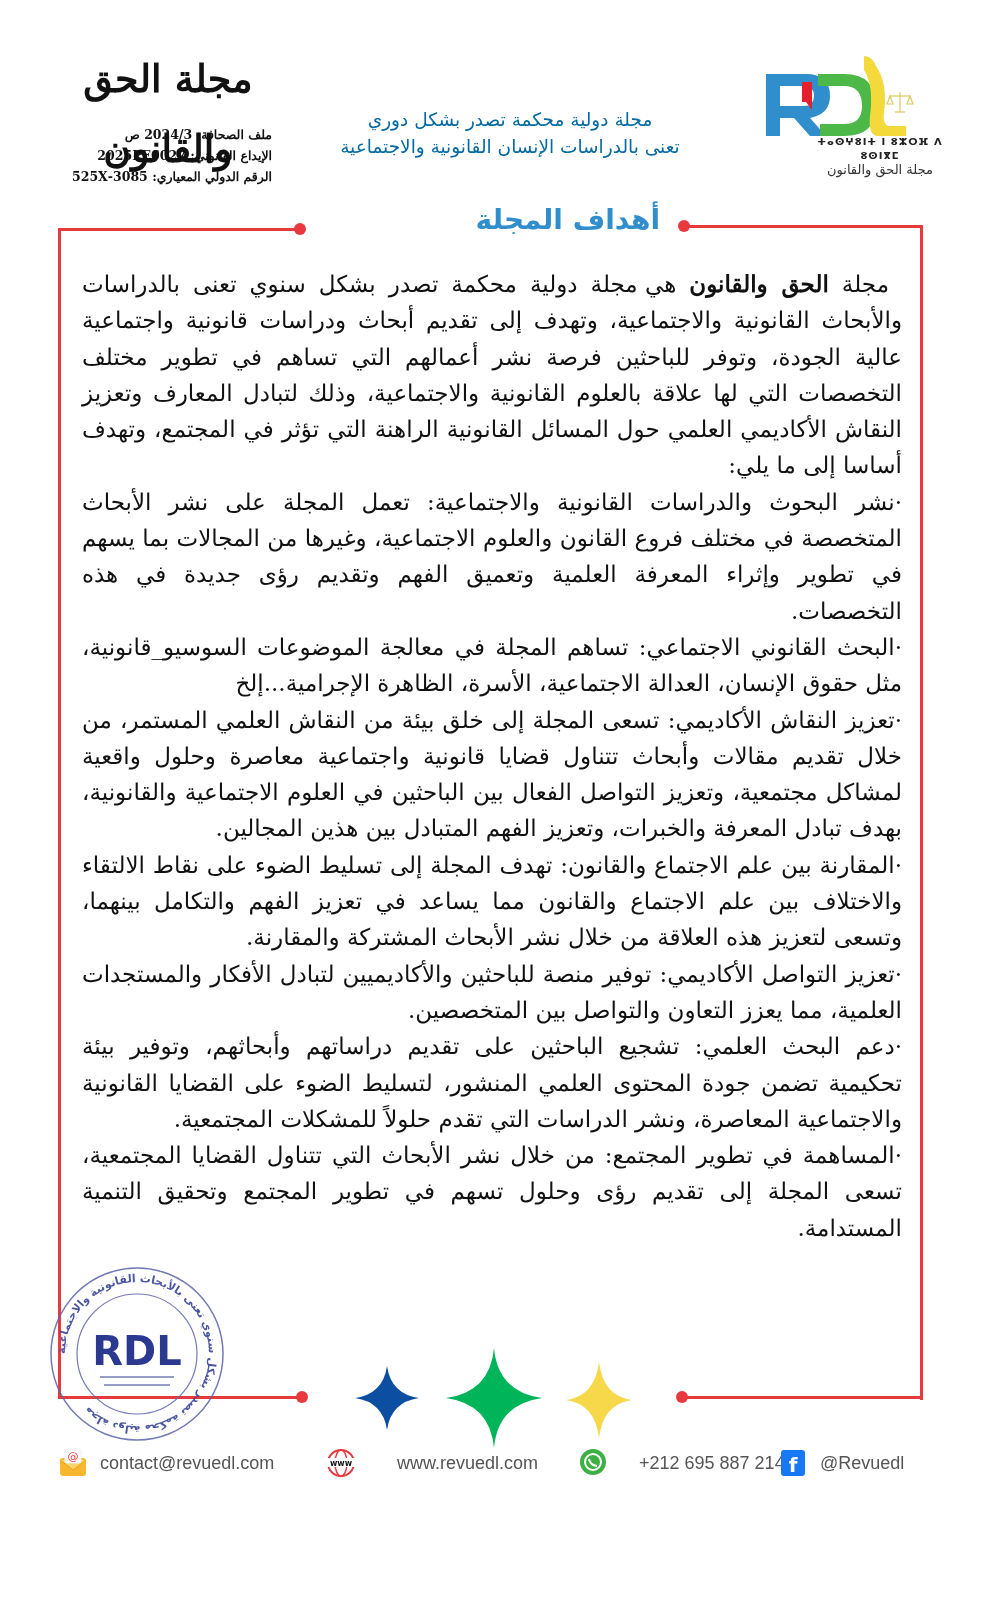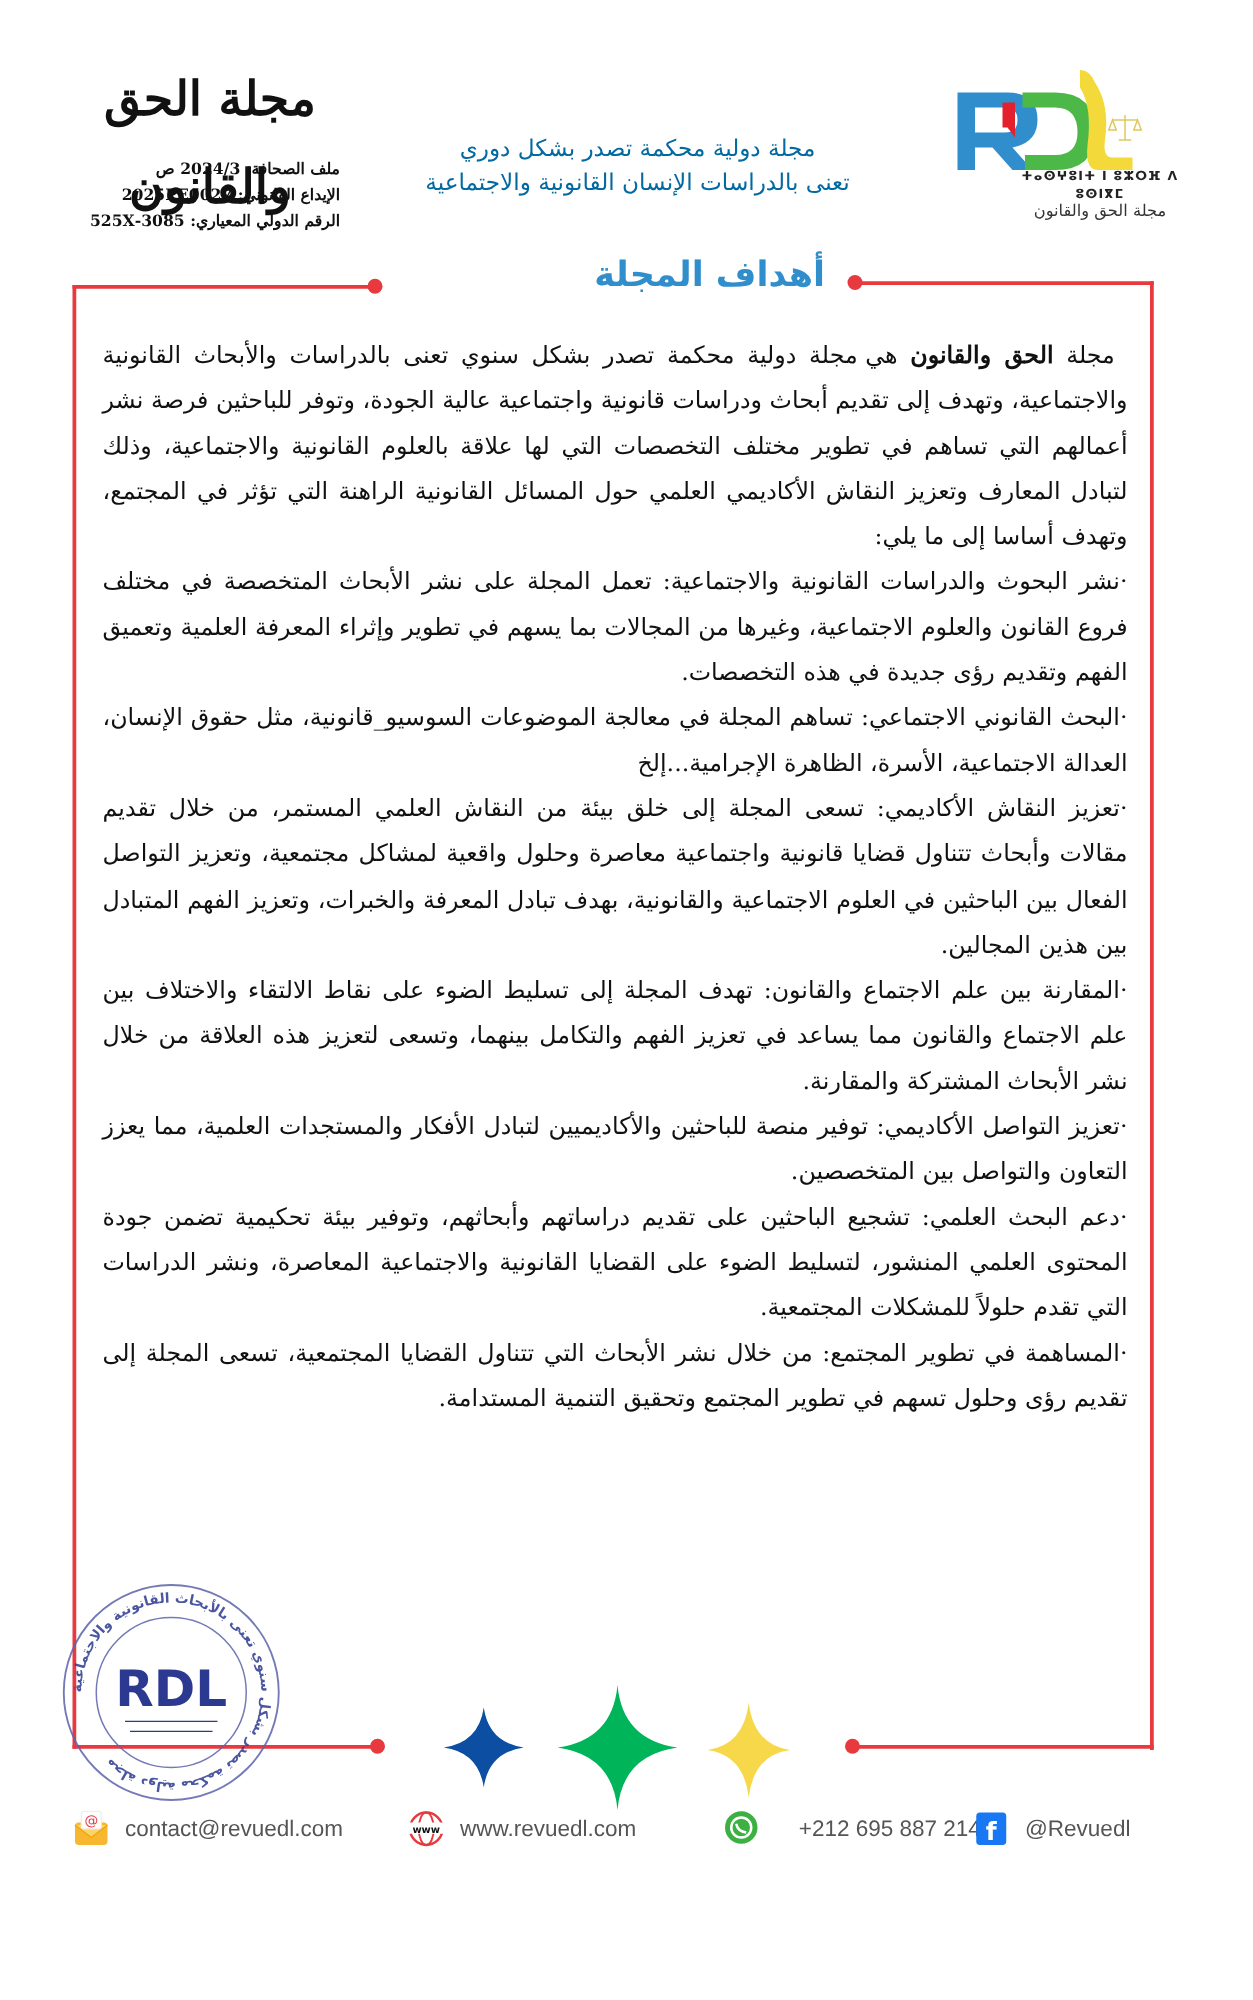--- a/index.html
+++ b/index.html
@@ -23,21 +23,21 @@
 
   
   .frame-line { position: absolute; background: #e8393f; }
   .dot { position: absolute; width: 12px; height: 12px; border-radius: 50%; background: #e8393f; }
   .page-title { position: absolute; left: 330px; top: 190px; width: 330px; text-align: right;
                 direction: rtl; font-family: "DejaVu Sans", sans-serif; font-weight: bold;
                 font-size: 28px; color: #2f8ecb; line-height: 60px; }
 
   
   .body-text { position: absolute; left: 82px; top: 266px; width: 820px; direction: rtl;
-               text-align: justify; font-family: "DejaVu Serif", serif; font-size: 19px;
+               text-align: justify; font-family: "DejaVu Serif", serif; font-size: 23px;
                line-height: 36.3px; color: #111; }
   .body-text p { margin: 0; }
   .body-text b { font-weight: bold; }
   .body-text .item::before { content: "·"; }
 
   
   .stamp { position: absolute; left: 48px; top: 1265px; width: 178px; height: 178px; }
 
   
   .sparkle { position: absolute; }
@@ -138,21 +138,21 @@
 <div class="footer">
   <div class="contact" style="left:0;">
     <svg class="ic" viewBox="0 0 30 30">
       <rect x="2" y="10" width="26" height="18" rx="3" fill="#f7b731"></rect>
       <path d="M2 12 L15 22 L28 12" fill="#fbd36a" stroke="#f0a500" stroke-width="1"></path>
       <rect x="7" y="1" width="16" height="14" rx="2" fill="#ffffff" stroke="#eee"></rect>
       <text x="15" y="12" text-anchor="middle" font-size="11" fill="#e8393f" font-family="DejaVu Sans, sans-serif">@</text>
     </svg>
     <span>contact@revuedl.com</span>
   </div>
-  <div class="contact" style="left:268px;">
+  <div class="contact" style="left:268px;gap:29px;">
     <svg class="ic" viewBox="0 0 30 30">
       <circle cx="15" cy="15" r="13" fill="none" stroke="#e8393f" stroke-width="2"></circle>
       <ellipse cx="15" cy="15" rx="6" ry="13" fill="none" stroke="#e8393f" stroke-width="1.5"></ellipse>
       <line x1="2" y1="15" x2="28" y2="15" stroke="#e8393f" stroke-width="1.5"></line>
       <rect x="0" y="10" width="30" height="9" fill="#fff"></rect>
       <text x="15" y="18" text-anchor="middle" font-size="8" font-weight="bold" fill="#111" font-family="DejaVu Sans, sans-serif">www</text>
     </svg>
     <span>www.revuedl.com</span>
   </div>
   <div class="contact" style="left:520px;gap:19px;">

